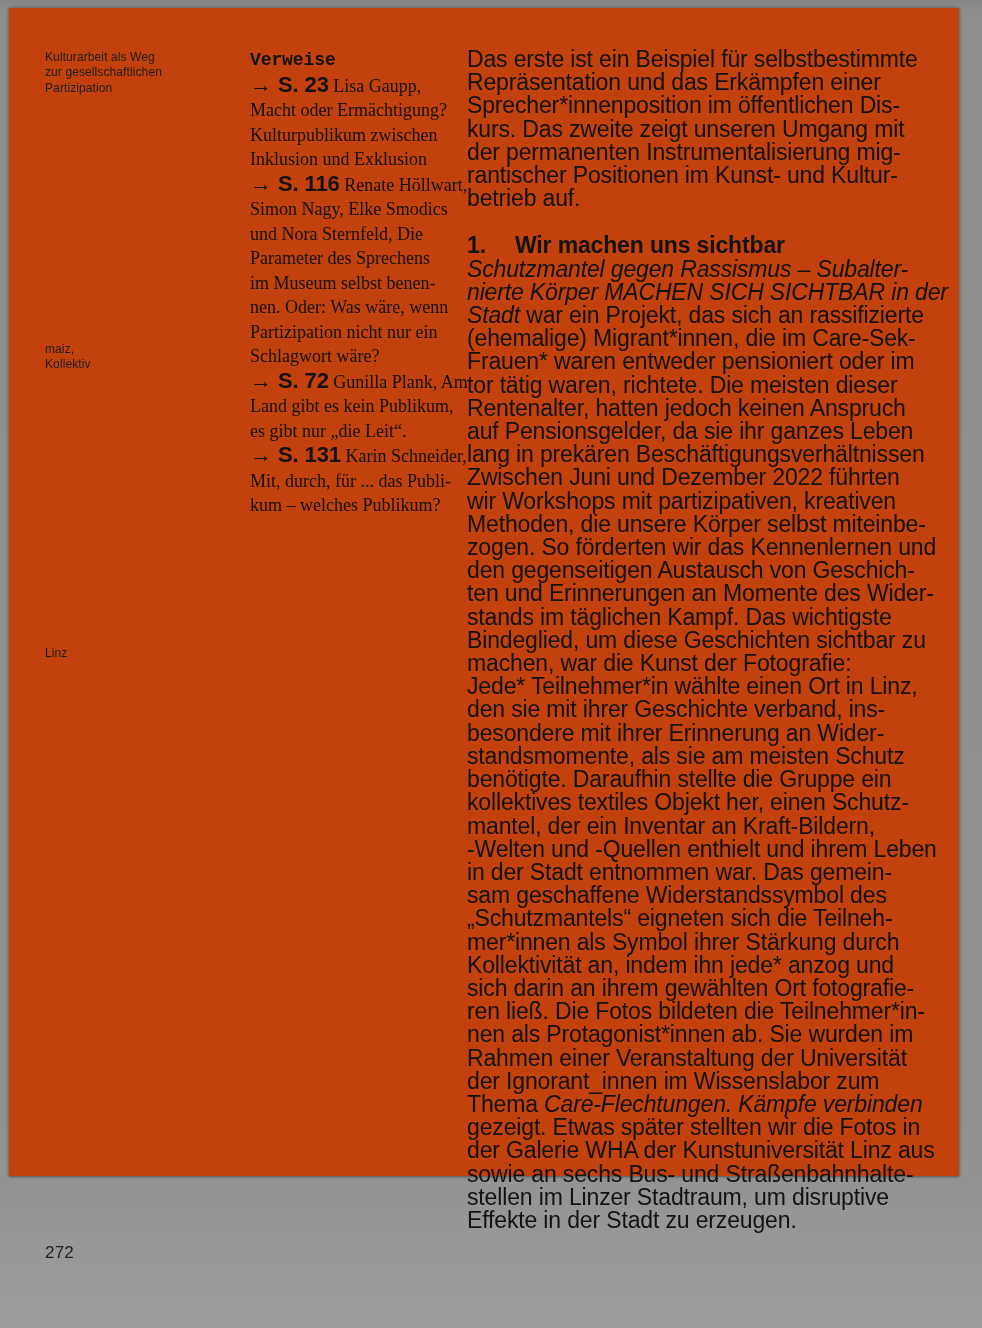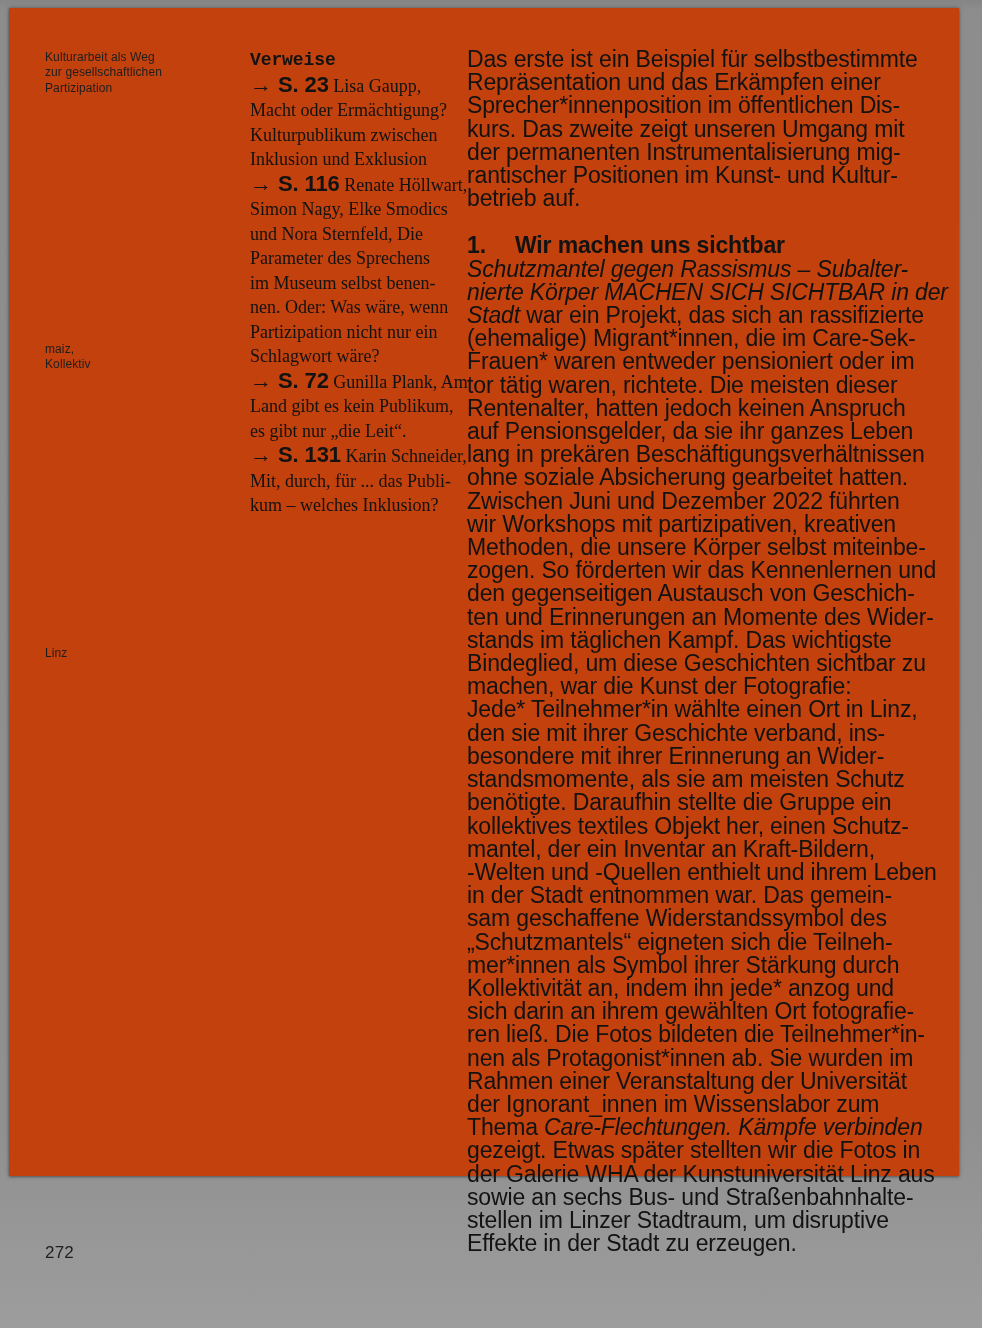--- a/index.html
+++ b/index.html
@@ -75,21 +75,21 @@
         <div class="tline"><span>Parameter des Sprechens</span></div>
         <div class="tline"><span>im Museum selbst benen-</span></div>
         <div class="tline"><span>nen. Oder: Was wäre, wenn</span></div>
         <div class="tline"><span>Partizipation nicht nur ein</span></div>
         <div class="tline"><span>Schlagwort wäre?</span></div>
         <div class="tline"><span class="ref-page">→ S. 72</span><span> Gunilla Plank, Am</span></div>
         <div class="tline"><span>Land gibt es kein Publikum,</span></div>
         <div class="tline"><span>es gibt nur „die Leit“.</span></div>
         <div class="tline"><span class="ref-page">→ S. 131</span><span> Karin Schneider,</span></div>
         <div class="tline"><span>Mit, durch, für ... das Publi-</span></div>
-        <div class="tline"><span>kum – welches Inklusion?</span></div>
+        <div class="tline"><span>kum – welches Publikum?</span></div>
       </div>
   </div>
 
   <div class="body-col" id="body-col">
       <div>
         <div class="tline"><span>Das erste ist ein Beispiel für selbstbestimmte</span></div>
         <div class="tline"><span>Repräsentation und das Erkämpfen einer</span></div>
         <div class="tline"><span>Sprecher*innenposition im öffentlichen Dis-</span></div>
         <div class="tline"><span>kurs. Das zweite zeigt unseren Umgang mit</span></div>
         <div class="tline"><span>der permanenten Instrumentalisierung mig-</span></div>
@@ -100,21 +100,20 @@
       <div>
         <div class="tline"><span class="it">Schutzmantel gegen Rassismus – Subalter-</span></div>
         <div class="tline"><span class="it">nierte Körper MACHEN SICH SICHTBAR in der</span></div>
         <div class="tline"><span class="it">Stadt</span><span> war ein Projekt, das sich an rassifizierte</span></div>
         <div class="tline"><span>(ehemalige) Migrant*innen, die im Care-Sek-</span></div>
         <div class="tline"><span>Frauen* waren entweder pensioniert oder im</span></div>
         <div class="tline"><span>tor tätig waren, richtete. Die meisten dieser</span></div>
         <div class="tline"><span>Rentenalter, hatten jedoch keinen Anspruch</span></div>
         <div class="tline"><span>auf Pensionsgelder, da sie ihr ganzes Leben</span></div>
         <div class="tline"><span>lang in prekären Beschäftigungsverhältnissen</span></div>
-        <div class="tline"><span>ohne soziale Absicherung gearbeitet hatten.</span></div>
         <div class="tline"><span>Zwischen Juni und Dezember 2022 führten</span></div>
         <div class="tline"><span>wir Workshops mit partizipativen, kreativen</span></div>
         <div class="tline"><span>Methoden, die unsere Körper selbst miteinbe-</span></div>
         <div class="tline"><span>zogen. So förderten wir das Kennenlernen und</span></div>
         <div class="tline"><span>den gegenseitigen Austausch von Geschich-</span></div>
         <div class="tline"><span>ten und Erinnerungen an Momente des Wider-</span></div>
         <div class="tline"><span>stands im täglichen Kampf. Das wichtigste</span></div>
         <div class="tline"><span>Bindeglied, um diese Geschichten sichtbar zu</span></div>
         <div class="tline"><span>machen, war die Kunst der Fotografie:</span></div>
         <div class="tline"><span>Jede* Teilnehmer*in wählte einen Ort in Linz,</span></div>

